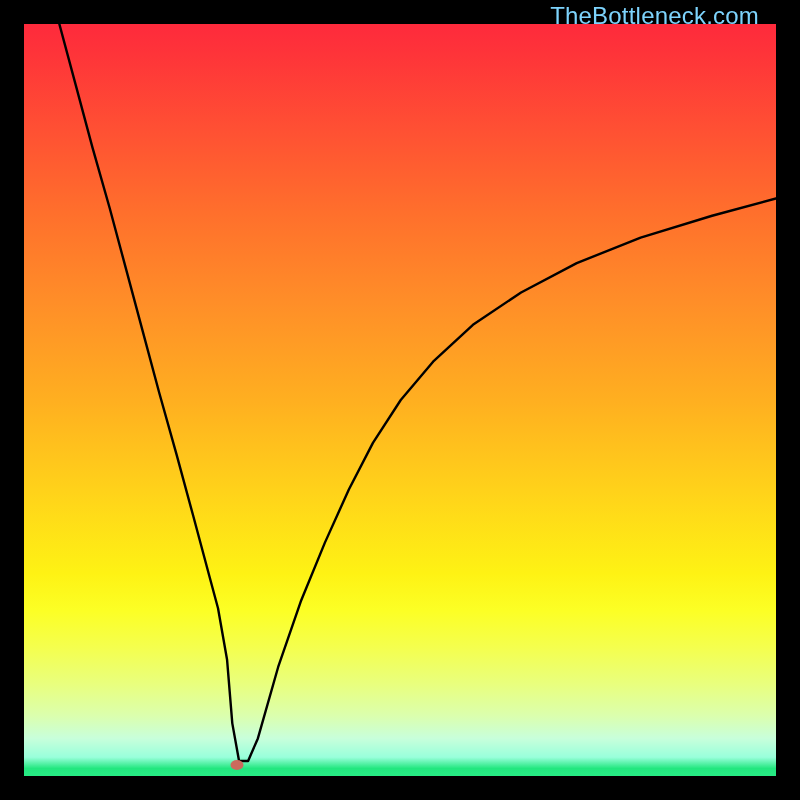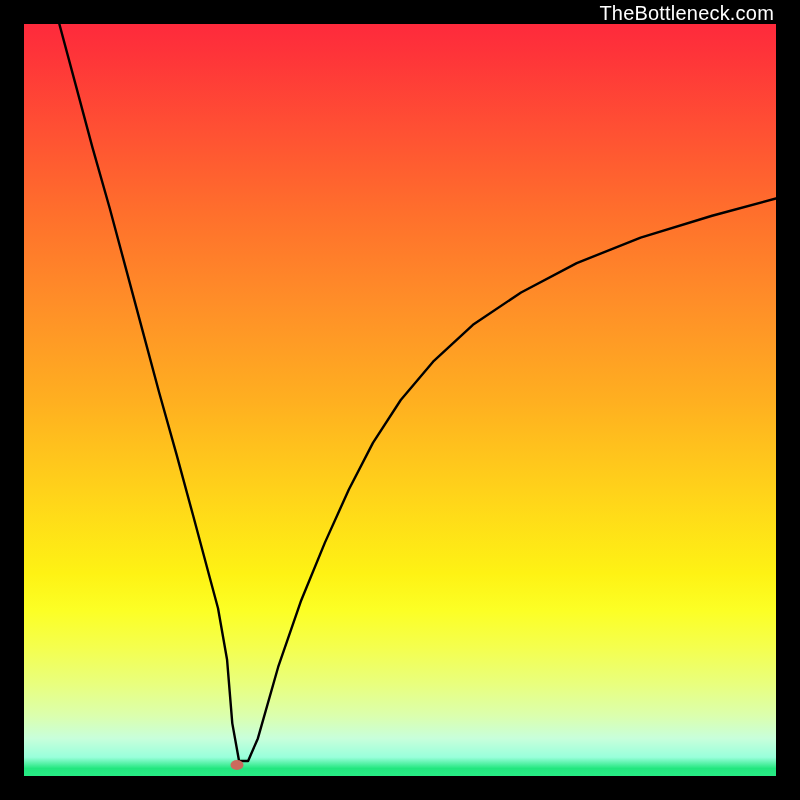--- a/index.html
+++ b/index.html
@@ -39,23 +39,23 @@
       #e8ff80 88%,
       #dbffae 92%,
       #c8ffdb 95%,
       #99ffdb 97.5%,
       #22e77f 99%,
       #28eb85 100%);
   }
   .watermark {
     position: absolute;
     top: 2px;
-    right: 26px;
-    color: #ffffff;
-    font-size: 20px;
+    right: 41px;
+    color: #7dd3fc;
+    font-size: 24px;
     letter-spacing: 0.2px;
     font-weight: 500;
   }
   svg.curve {
     position: absolute;
     top: 0;
     left: 0;
     width: 752px;
     height: 752px;
   }

